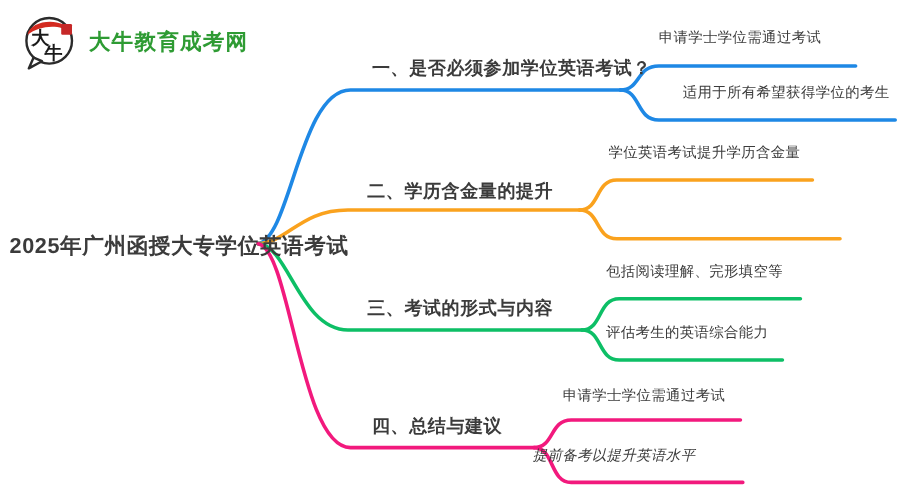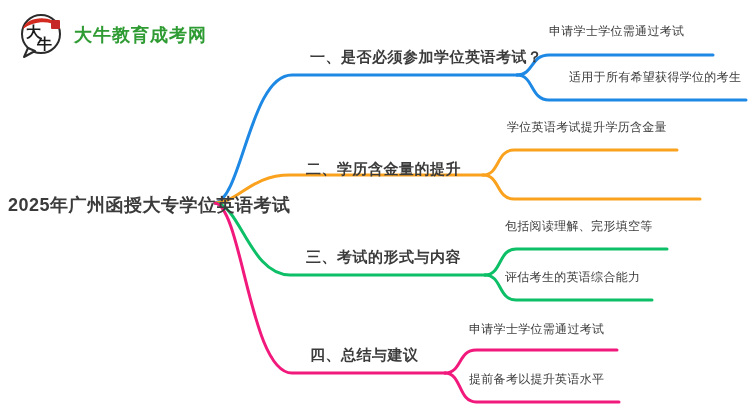--- a/index.html
+++ b/index.html
@@ -15,27 +15,27 @@
   .logo-text{display:flex;flex-direction:row;line-height:1.15;}
   .site-name{font-size:18px;font-weight:bold;color:#2E9B33;letter-spacing:1px;}
   .site-domain{font-size:14px;font-weight:bold;color:#2E9B33;letter-spacing:.5px;}
 
   
   .node{position:absolute;white-space:nowrap;color:#3b3b3b;}
   .root{left:8px;top:193px;font-size:18px;font-weight:600;letter-spacing:.5px;}
   .branch-label{font-size:15px;font-weight:600;letter-spacing:.5px;}
   .child-label{font-size:12px;font-weight:500;letter-spacing:.3px;}
 
-  .b1l{left:310px;top:48px;}  .b2l{left:306px;top:160px;text-align:right;}
+  .b1l{left:310px;top:48px;}  .b2l{left:306px;top:150px;text-align:right;}
   .b3l{left:306px;top:248px;} .b4l{left:310px;top:346px;}
 
   .c1a{left:549px;top:23px;}  .c1b{left:549px;top:69px;margin-left:20px;}
   .c2a{left:507px;top:119px;font-family:Liberation Mono, monospace;} .c2b{left:507px;top:168px;}
   .c3a{left:505px;top:218px;} .c3b{left:505px;top:269px;}
-  .c4a{left:469px;top:321px;} .c4b{left:469px;top:371px;}
+  .c4a{left:469px;top:321px;} .c4b{left:444px;top:371px;font-style:italic;}
 </style>
 </head>
 <body>
 
 <div class="stage">
 
   <svg class="links" viewBox="0 0 750 410">
 
     <path d="M215,203 C242,199 250,75 292,75 L517,75" stroke="#1E88E5"></path>
     <path d="M517,75 C534,75 530,55 549,55 L713,55" stroke="#1E88E5"></path>

